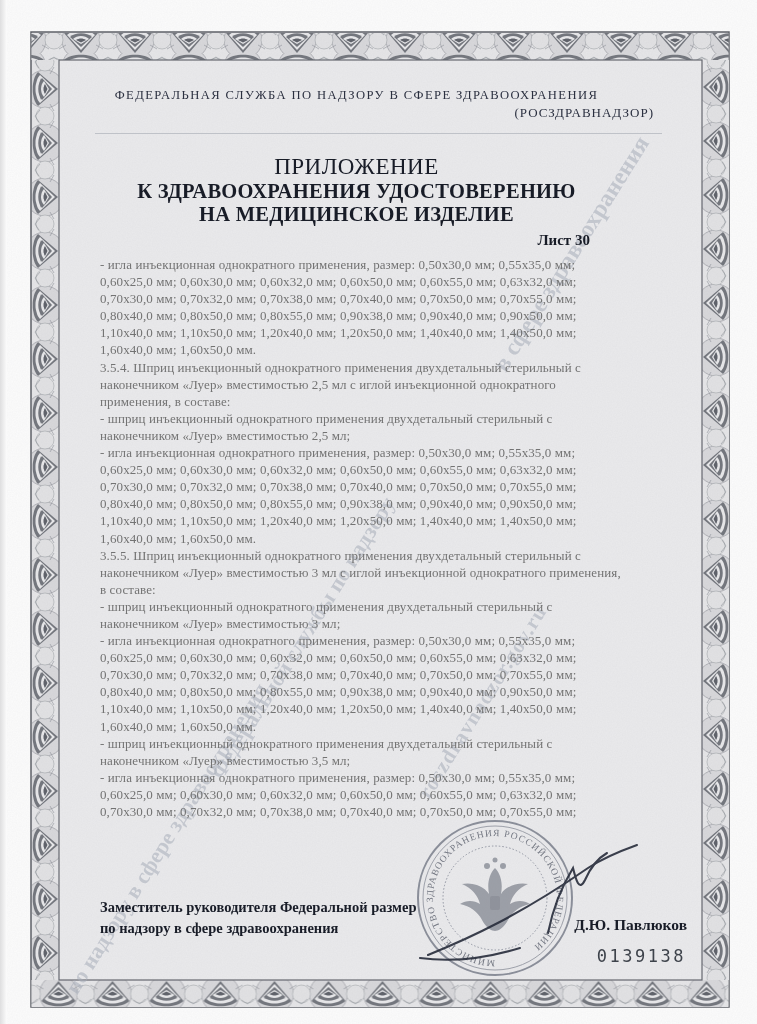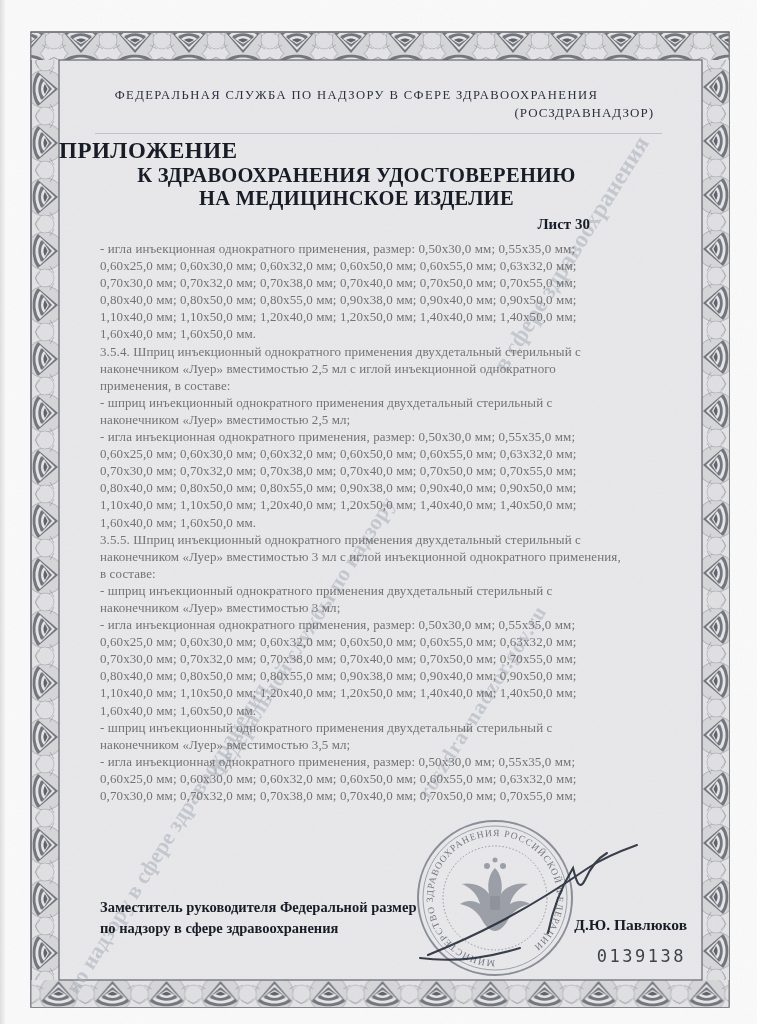--- a/index.html
+++ b/index.html
@@ -12,21 +12,21 @@
   .wm-layer{position:absolute;left:0;top:0;width:757px;height:1024px;z-index:1;}
   .wm{position:absolute;white-space:nowrap;color:#a7adb9;opacity:.55;
       transform:rotate(-58deg);transform-origin:0 0;font-weight:bold;}
   .wm1{left:488px;top:362px;font-size:24px;}
   .wm2{left:413px;top:790px;font-size:21px;letter-spacing:1px;}
   .wm3{left:205px;top:770px;font-size:22px;}
   .wm4{left:60px;top:985px;font-size:22px;}
   .agency{margin-top:36px;text-align:center;font-size:12.6px;letter-spacing:1.4px;color:#2b3040;}
   .agency2{text-align:right;font-size:13px;letter-spacing:1px;color:#2b3040;margin-top:2px;}
   .rule{width:567px;height:1px;background:#bfc2c8;margin:12px auto 0 36px;}
-  .t1{margin-top:4px;text-align:left;font-weight:bold;font-size:23px;letter-spacing:.5px;color:#181c27;}
+  .t1{margin-top:20px;text-align:center;font-weight:normal;font-size:23px;letter-spacing:.5px;color:#181c27;}
   .t2,.t3{text-align:center;font-weight:bold;font-size:20.5px;letter-spacing:.3px;color:#181c27;}
   .daterow{position:relative;height:26px;margin-top:12px;font-weight:bold;}
   .date{position:absolute;left:112px;top:2px;font-size:16px;white-space:pre;color:#181c27;}
   .num{position:absolute;left:294px;top:-3px;font-size:16px;white-space:pre;color:#181c27;}
   .sheet{margin-top:6px;text-align:right;padding-right:64px;font-weight:bold;font-size:15px;color:#181c27;}
   .bodytext{margin:7px 30px 0 41px;font-size:13px;line-height:17.1px;letter-spacing:.1px;color:#737373;}
   .bodytext p{margin:0;}
   .signer{position:absolute;left:100px;top:897px;font-weight:bold;font-size:14.5px;
           line-height:21px;color:#181c27;z-index:2;}
   .signername{position:absolute;right:70px;top:916px;font-weight:bold;font-size:15.5px;color:#181c27;z-index:2;}

